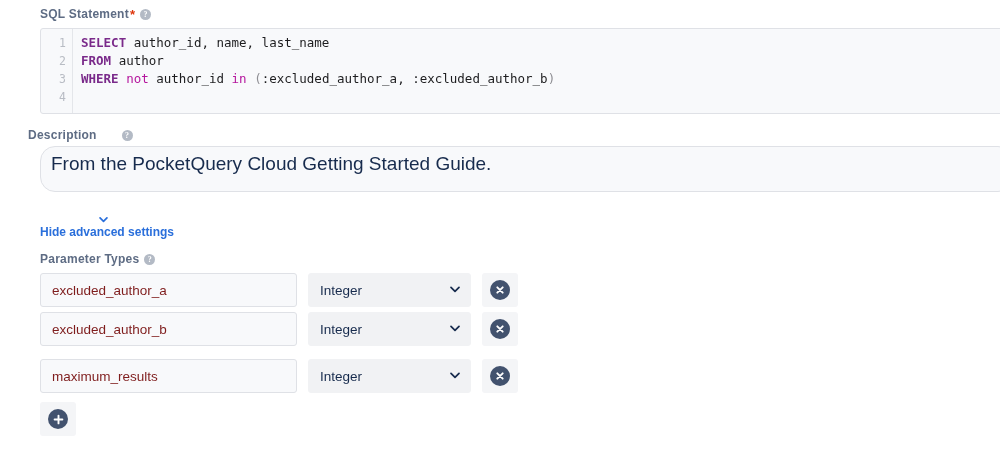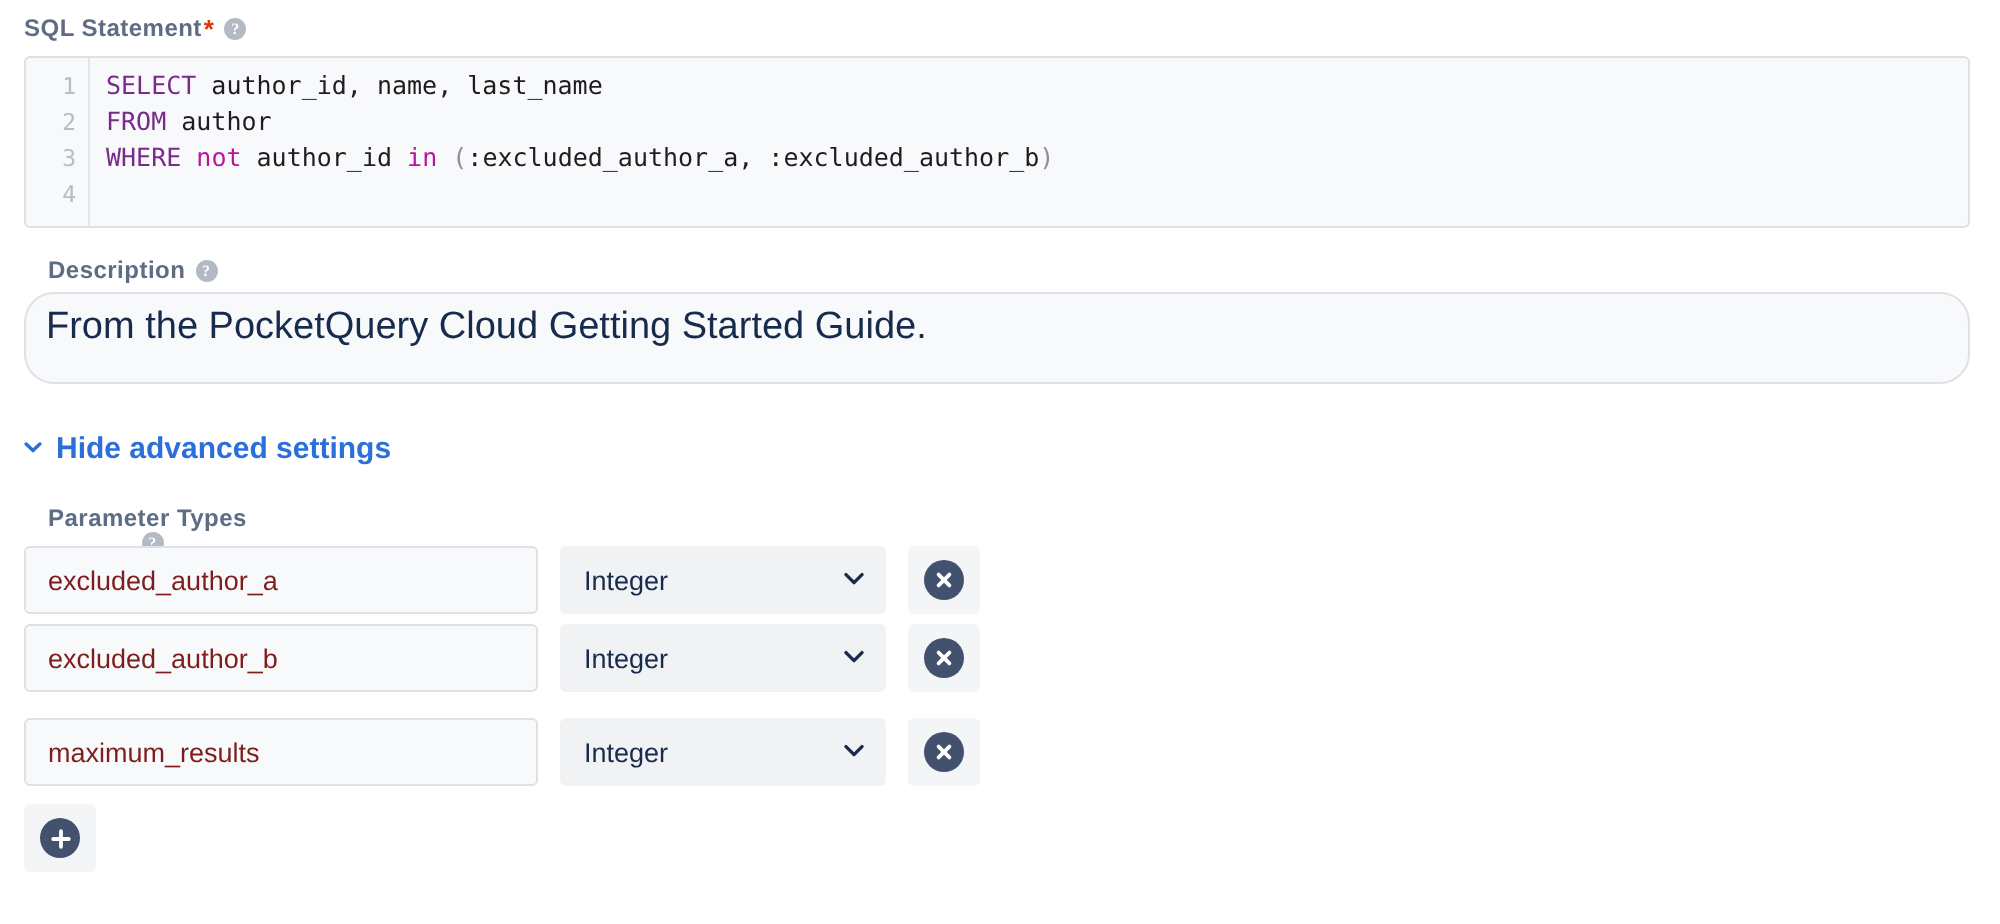--- a/index.html
+++ b/index.html
@@ -9,21 +9,21 @@
   }
   body {
     width: 1000px;
     height: 462px;
     font-family: "Liberation Sans", sans-serif;
     color: #172b4d;
     overflow: hidden;
     position: relative;
   }
 
-  .page { position: relative; width: 868px; height: 462px; }
+  .page { position: relative; width: 868px; height: 462px; margin-left: 28px; }
 
   
   .field-label {
     font-size: 12px;
     font-weight: bold;
     color: #5e6c84;
     letter-spacing: 0.02em;
     display: flex;
     align-items: center;
     line-height: 14px;
@@ -87,26 +87,26 @@
   .ln {
     width: 25px;
     text-align: right;
     padding-right: 6px;
     color: #b8bcc4;
     font-size: 11.5px;
     flex: 0 0 auto;
     user-select: none;
   }
   .code-text { padding-left: 9px; color: #1d1d1f; }
-  .kw   { color: #7a2a8a; font-weight: normal; }
+  .kw   { color: #7a2a8a; font-weight: bold; }
   .op   { color: #b5179e; }
   .punc { color: #8e8e93; }
 
   
-  .desc-label { position: absolute; left: 24px; top: 128px; }
+  .desc-label { position: absolute; left: 0; top: 128px; gap: 20px; }
   .desc-box {
     position: absolute;
     left: 12px;
     top: 146px;
     width: 973px;
     height: 46px;
     background: #f8f9fb;
     border: 1px solid #dfe1e6;
     border-radius: 15px;
     box-sizing: border-box;
@@ -117,35 +117,36 @@
   }
 
   
   .adv-toggle {
     position: absolute;
     left: 12px;
     top: 216px;
     display: flex;
     align-items: center;
     color: #2a6fdb;
-    font-size: 15px;
+    font-size: 12px;
     font-weight: bold;
     cursor: pointer;
     user-select: none;
+    flex-direction: column;
   }
   .chev-sm {
     width: 9px;
     height: 9px;
     margin-right: 7px;
     position: relative;
     top: -1px;
   }
 
   
-  .params-label { position: absolute; left: 24px; top: 252px; flex-direction: column; }
+  .params-label { position: absolute; left: 12px; top: 252px; }
 
   .param-row {
     position: absolute;
     left: 12px;
     height: 34px;
     display: flex;
     align-items: center;
   }
   .param-row.r0 { top: 273px; }
   .param-row.r1 { top: 312px; }

